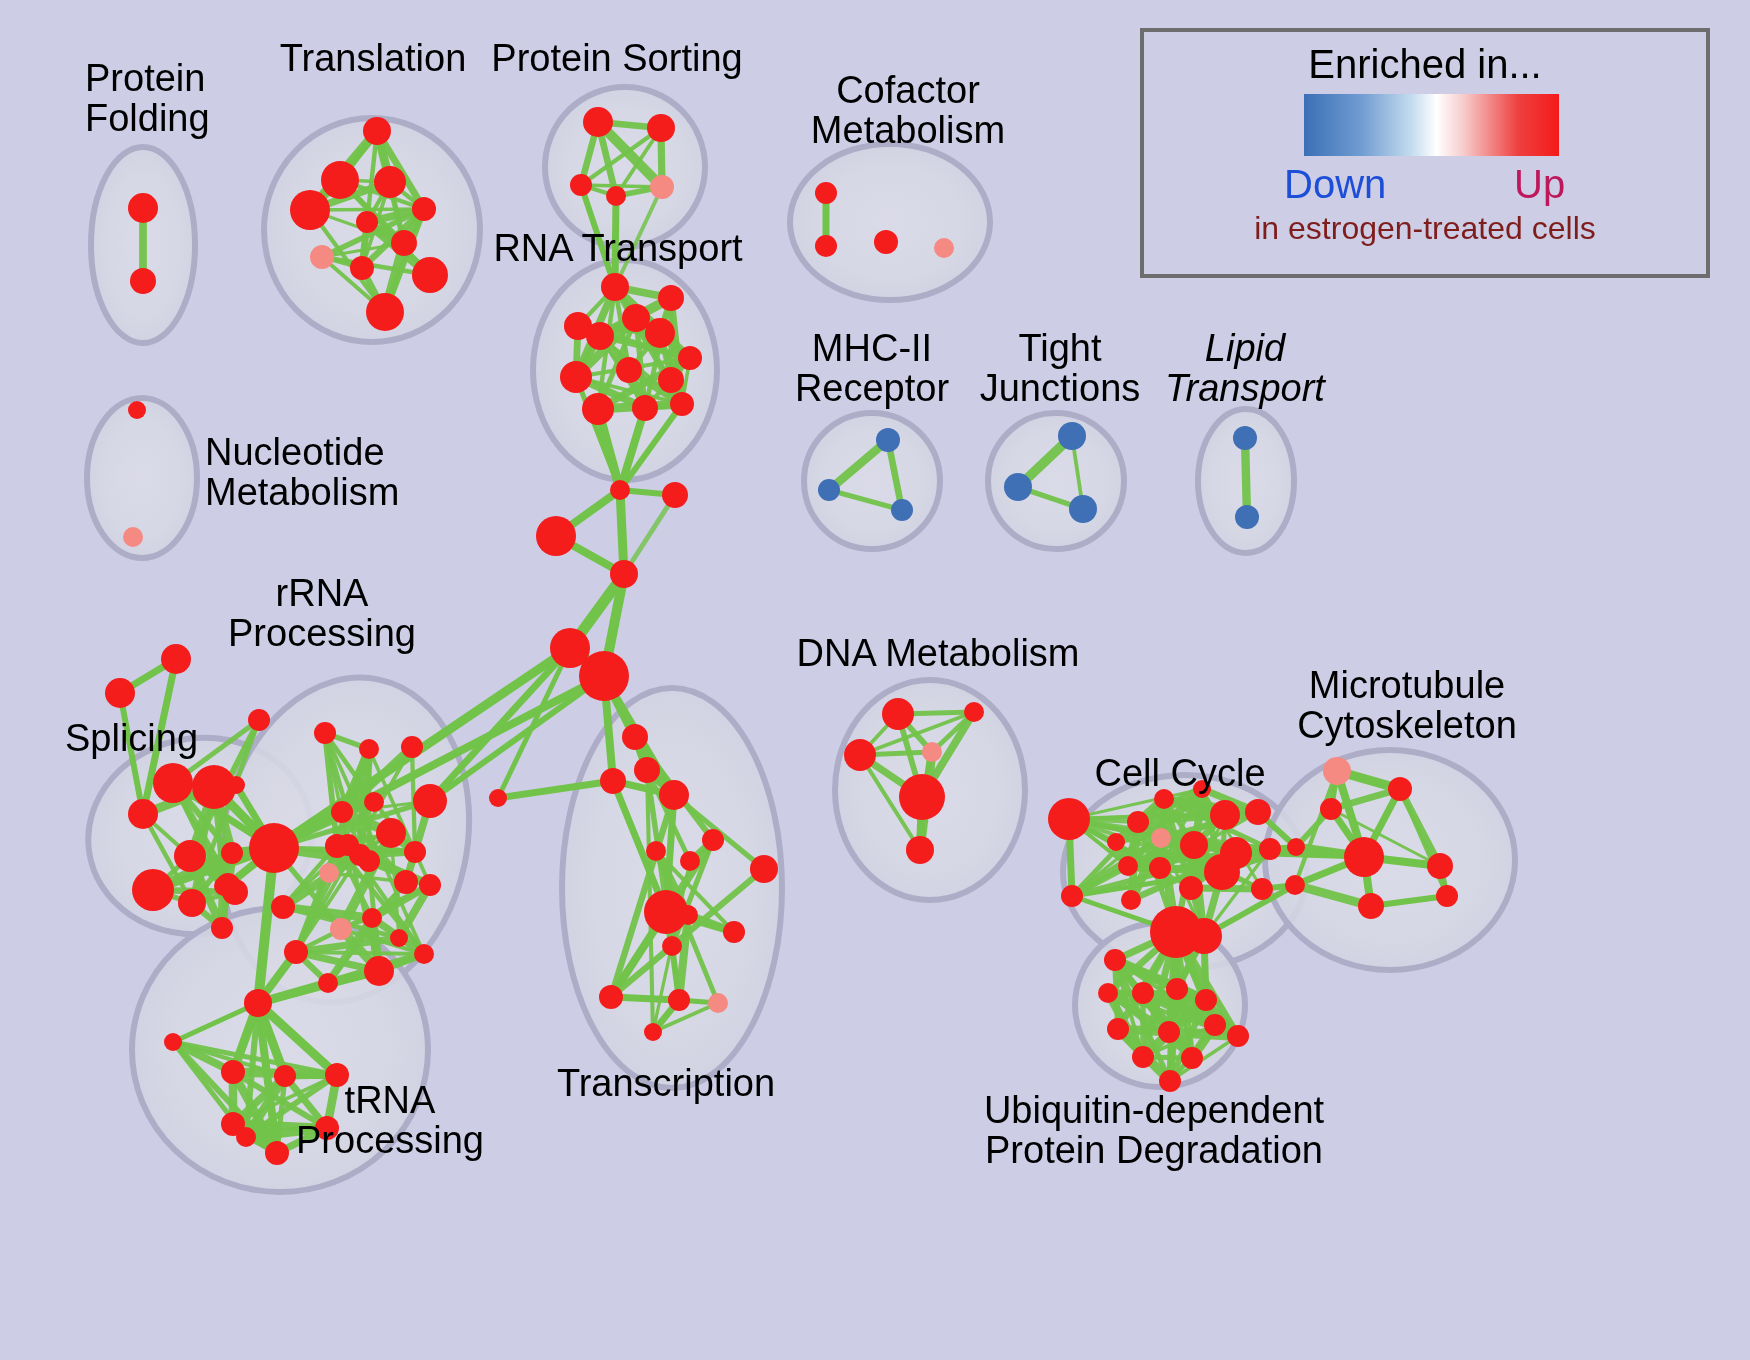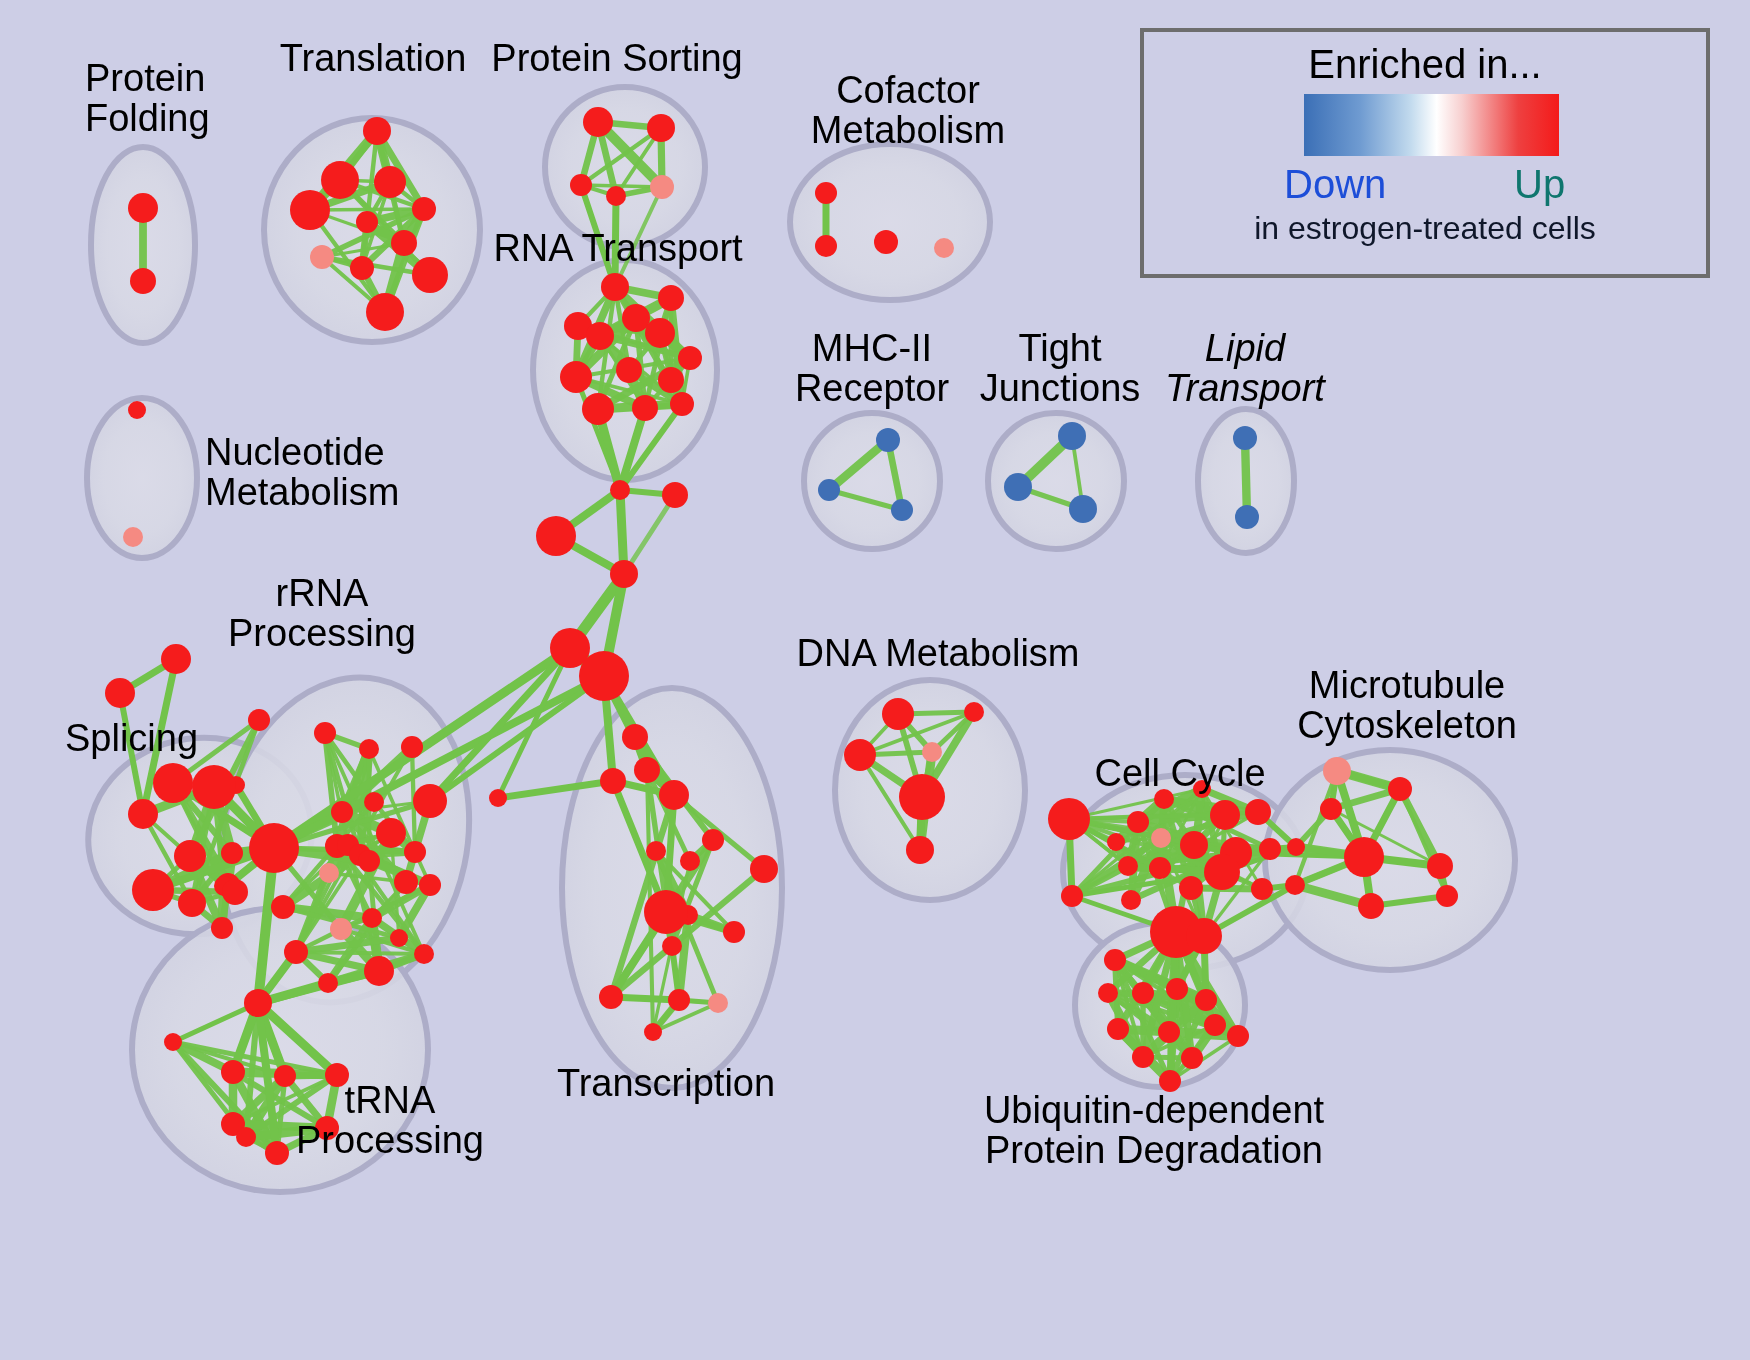--- a/index.html
+++ b/index.html
@@ -11,22 +11,22 @@
   .lbl.ctr{text-align:center;transform:translateX(-50%);}
   .lbl.lft{text-align:left;}
   #legend{position:absolute;left:1140px;top:28px;width:570px;height:250px;
           background:#cdcee6;border:4px solid #6d6d6d;box-sizing:border-box;}
   #legend .ltitle{position:absolute;left:0;right:0;top:10px;text-align:center;
           font-size:40px;color:#000;}
   #legend .bar{position:absolute;left:160px;top:62px;width:255px;height:62px;
           background:linear-gradient(to right,#3b6fb6 0%,#6f9bd1 22%,#c3dbee 42%,#ffffff 52%,
           #f7cfcf 62%,#ee4040 84%,#f41a1a 100%);}
   #legend .down{position:absolute;left:140px;top:130px;font-size:40px;color:#1d4ed8;}
-  #legend .up{position:absolute;left:370px;top:130px;font-size:40px;color:#0f766e;text-align:right;}
-  #legend .sub1{position:absolute;left:0;right:0;top:178px;text-align:center;font-size:32px;color:#0f172a;}
+  #legend .up{position:absolute;left:370px;top:130px;font-size:40px;color:#be185d;text-align:right;}
+  #legend .sub1{position:absolute;left:0;right:0;top:178px;text-align:center;font-size:32px;color:#7f1d1d;}
   #legend .sub2{position:absolute;left:0;right:0;top:214px;text-align:center;font-size:32px;color:#000;}
 </style>
 </head>
 <body>
 
 <div id="fig">
 
   <svg id="net" viewBox="0 0 1750 1360" xmlns="http://www.w3.org/2000/svg">
     <defs>
       <radialGradient id="cg" cx="50%" cy="50%" r="50%">

